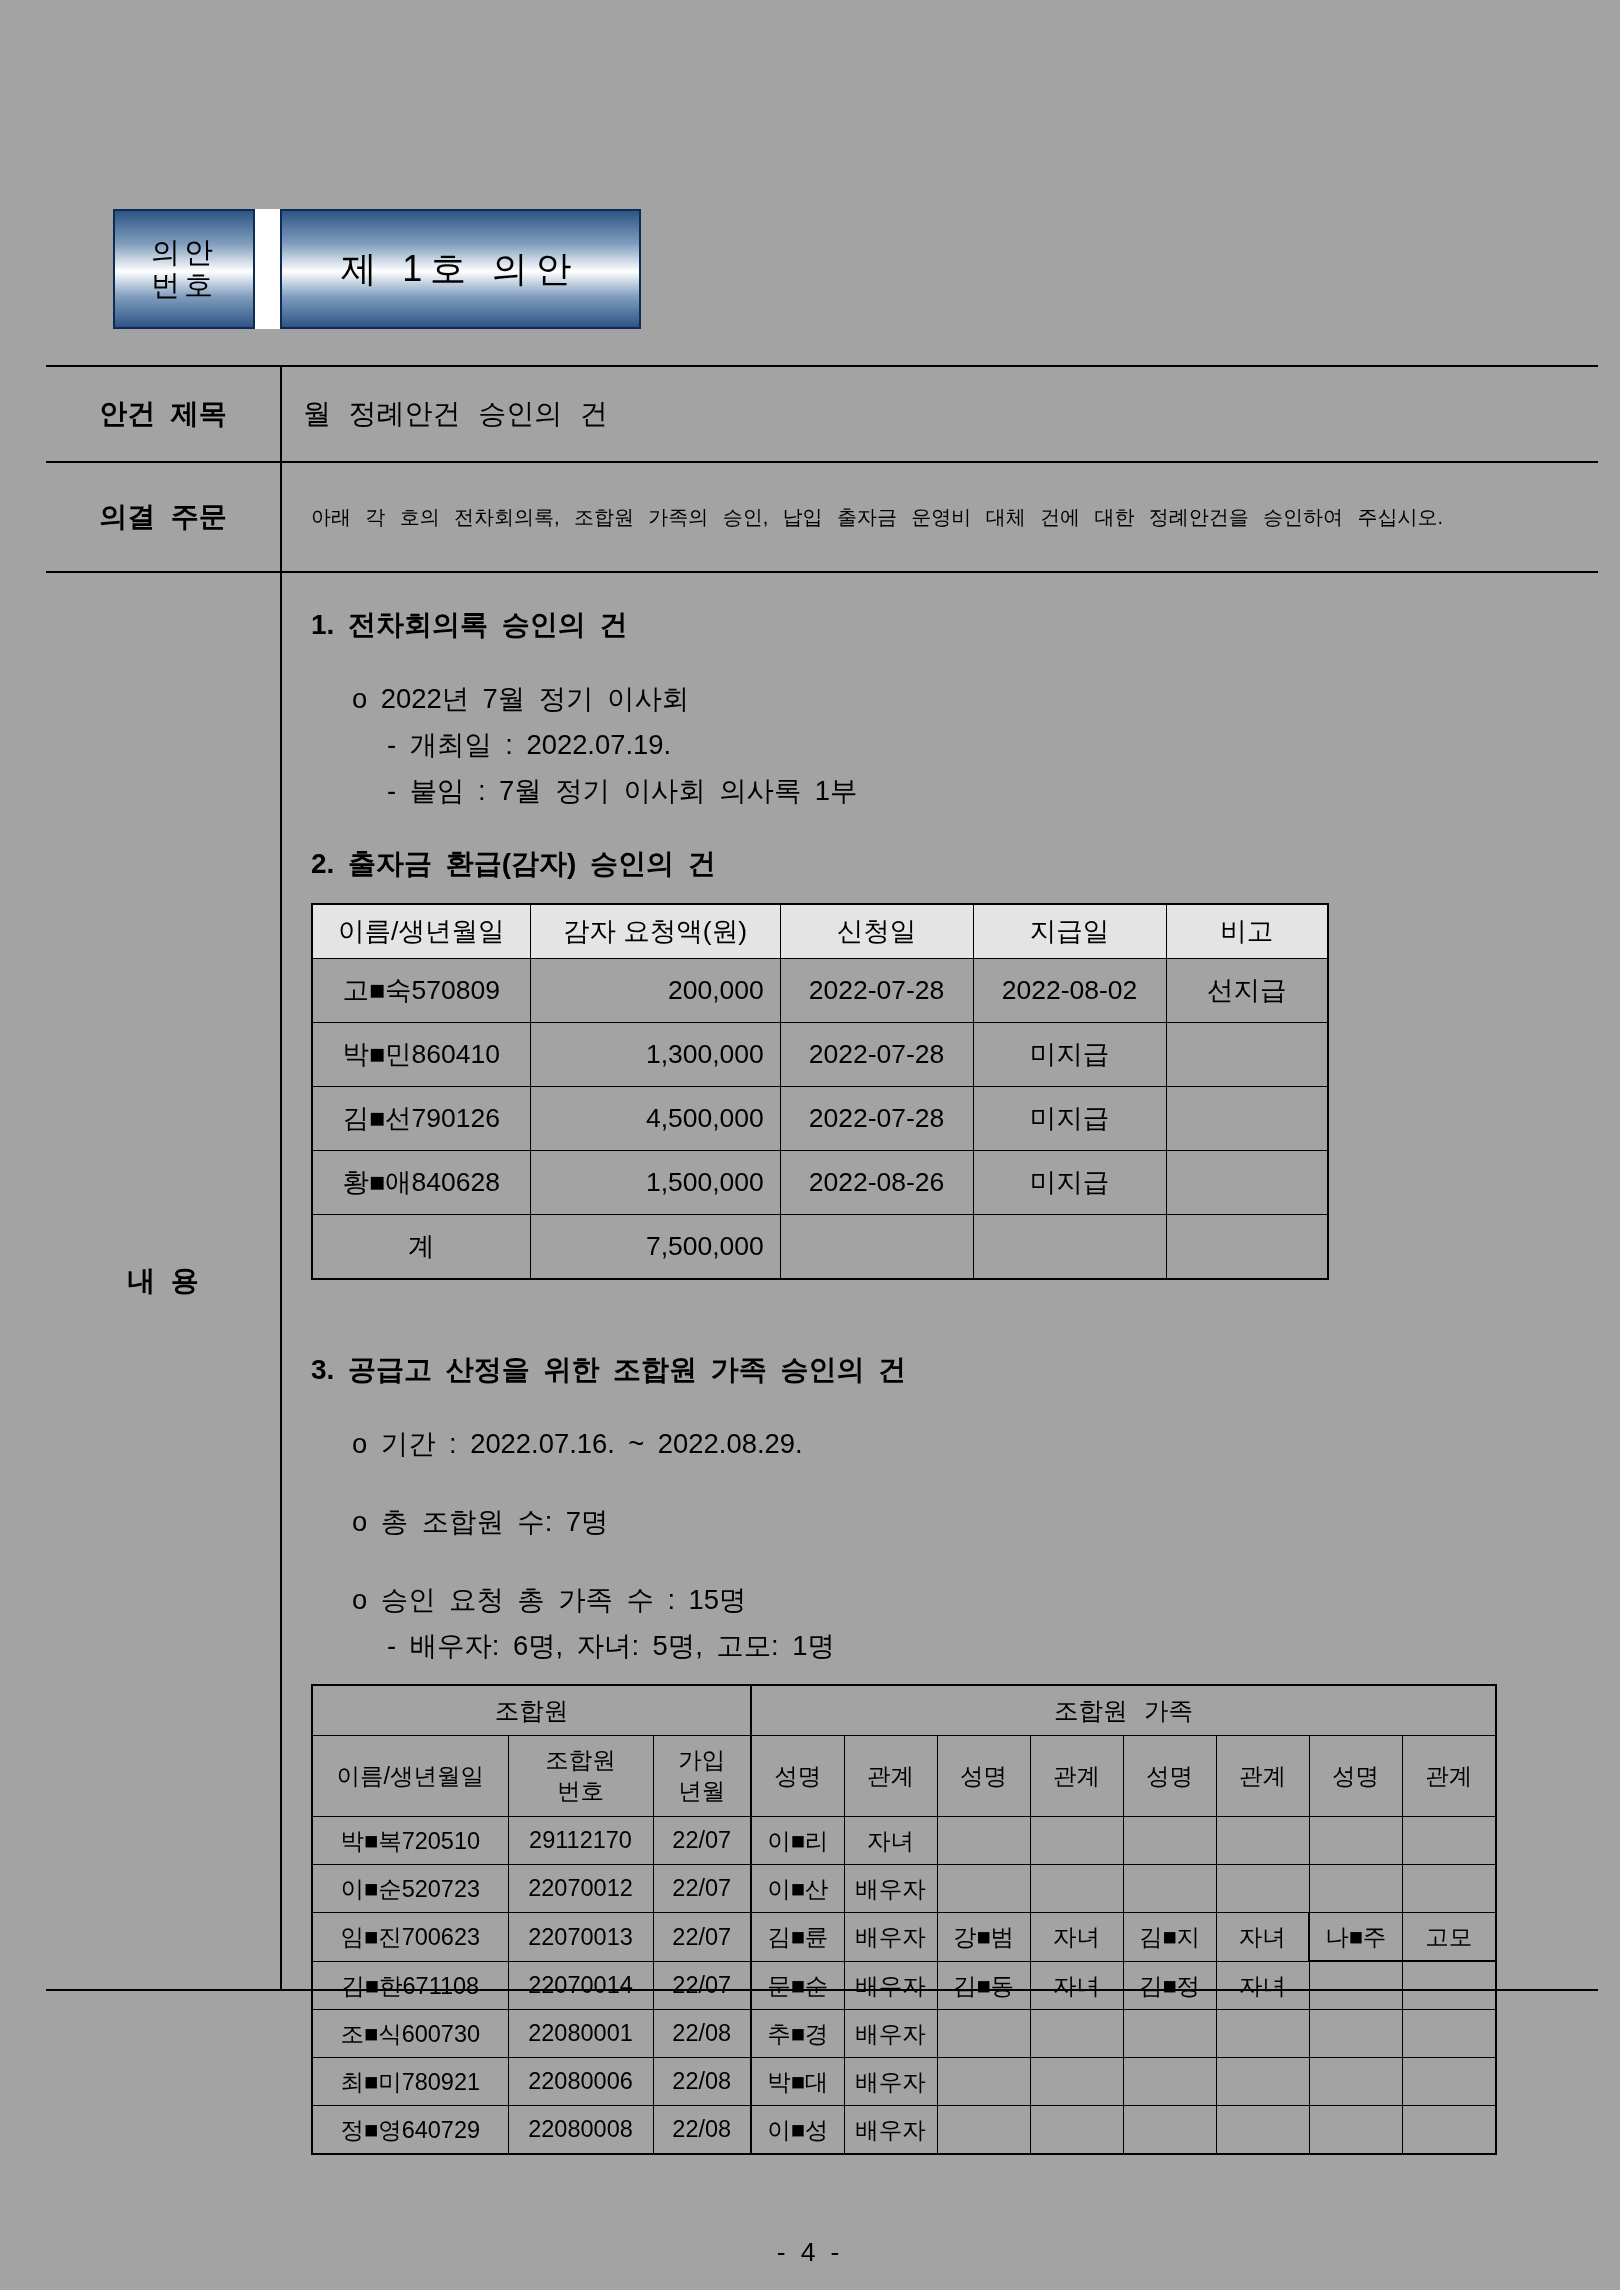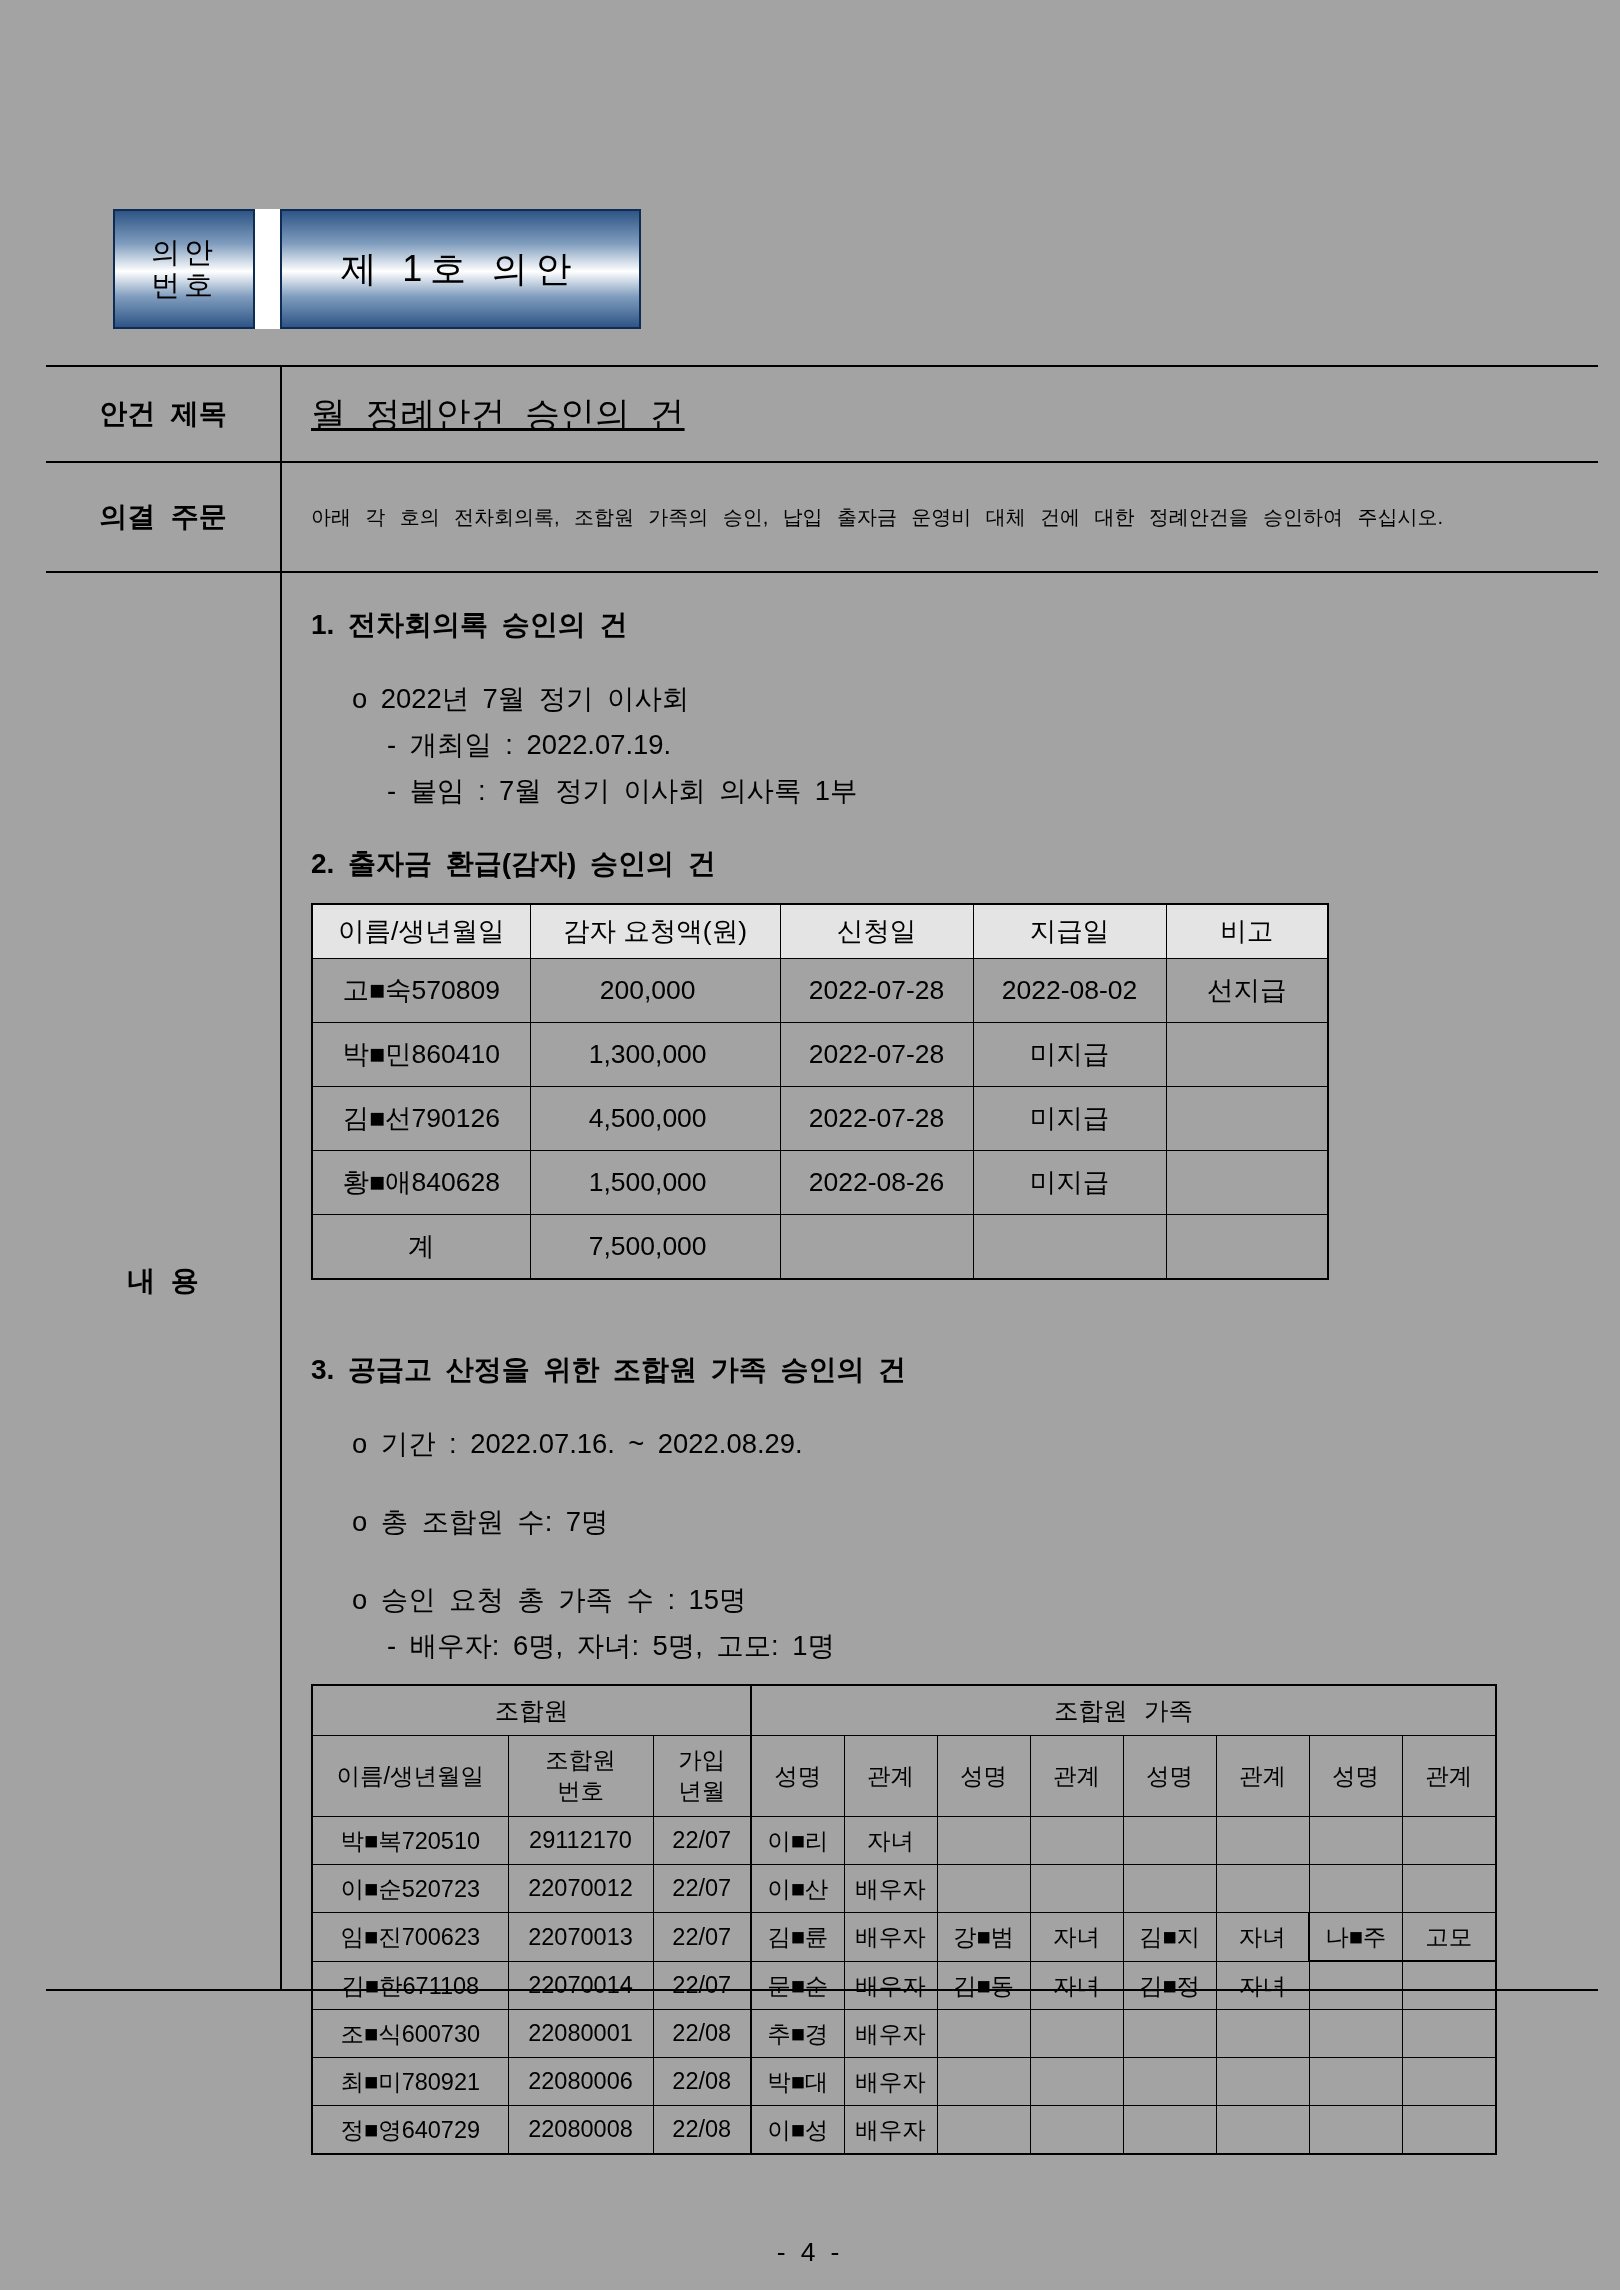--- a/index.html
+++ b/index.html
@@ -24,42 +24,42 @@
     border-top:2px solid #000;
   }
   .doc-row{display:flex; border-bottom:2px solid #000;}
   .doc-label{
     width:236px; box-sizing:border-box; border-right:2px solid #000;
     display:flex; align-items:center; justify-content:center;
     font-weight:bold; font-size:28px; word-spacing:7.8px; text-align:center;
   }
   .doc-value{flex:1; box-sizing:border-box;}
   .row-title{height:94px;}
-  .row-title .doc-value{display:flex; align-items:center; padding-left:29px; font-size:35px; word-spacing:9.8px;text-decoration:underline;}
+  .row-title .doc-value{display:flex; align-items:center; padding-left:21px; font-size:28px; word-spacing:9.8px;}
   .row-resolution{height:108px;}
   .row-resolution .doc-value{
     display:flex; align-items:center; padding:0 17.6px 0 29px;
     font-size:20px; line-height:55px; word-spacing:8.8px; text-align:justify;
   }
   .row-content{height:1416px;}
   .row-content .doc-value{padding:33px 0 0 29px;}
   
   .sec-heading{font-weight:bold; font-size:28px; word-spacing:5.9px; margin:0 0 11.8px 0;}
   .sec-item{font-size:27.4px; line-height:46px; word-spacing:5.9px;}
   .lv1{padding-left:41px;margin-top:32px;}
   .lv2{padding-left:76px;}
   #sec2-heading{margin-top:31px;}
   #sec3-heading{margin-top:71px;}
   
   table{border-collapse:collapse;}
   .refund{margin:19.6px 0 0 0; table-layout:fixed; width:1017px; border:2px solid #000;}
   .refund th,.refund td{border:1px solid #000; text-align:center; font-size:26.5px; font-weight:400; overflow:hidden;}
   .refund th{background:#e4e4e4; height:51px;}
   .refund td{height:61px;}
-  .refund td:nth-child(2){text-align:center; padding-right:15.7px;}
+  .refund td:nth-child(2){text-align:right; padding-right:15.7px;}
   
   .family{margin:15.7px 0 0 0; table-layout:fixed; width:1185px; border:2px solid #000;}
   .family th,.family td{border:1px solid #000; text-align:center; font-size:23.5px; font-weight:400; overflow:hidden;}
   .family .grow th{height:47px; font-size:24.5px; word-spacing:9.8px;}
   .family .hrow2 th{height:78px; white-space:pre-line; line-height:31px;}
   .family td{height:45px;}
   .family .grow th:nth-child(2){border-left:2.9px solid #000;}
   .family .hrow2 th:nth-child(4){border-left:2.9px solid #000;}
   .family tbody td:nth-child(4){border-left:2.9px solid #000;}
   .family td:not(.em)+td.em{border-left:2.9px solid #000;}

